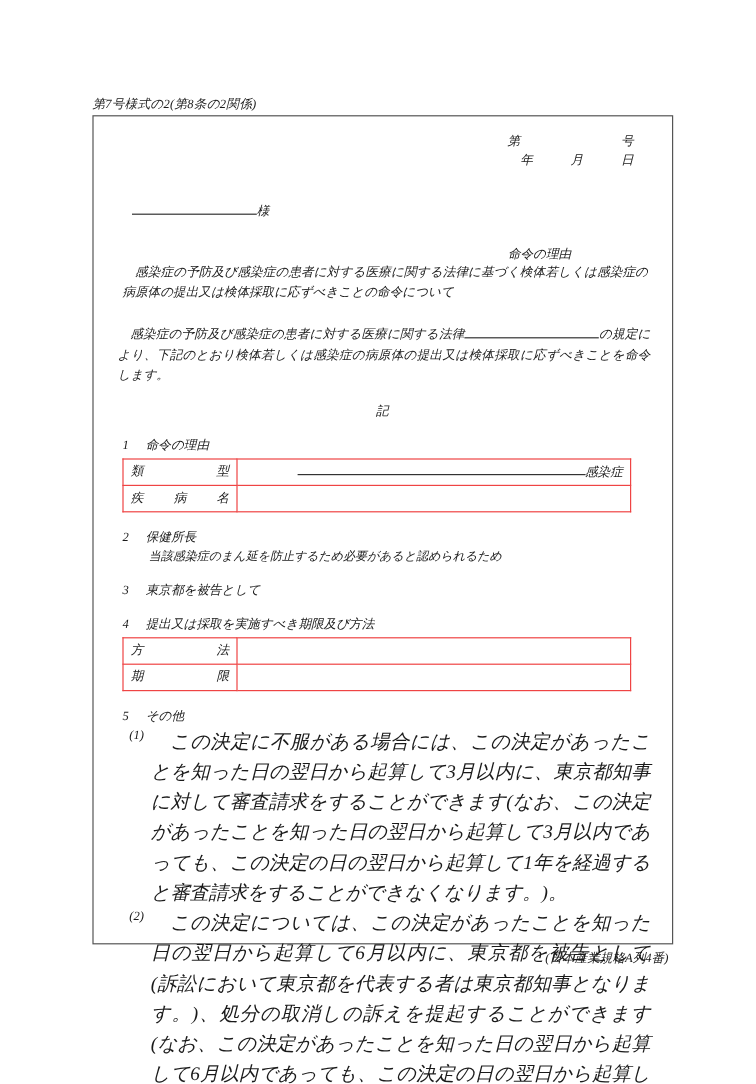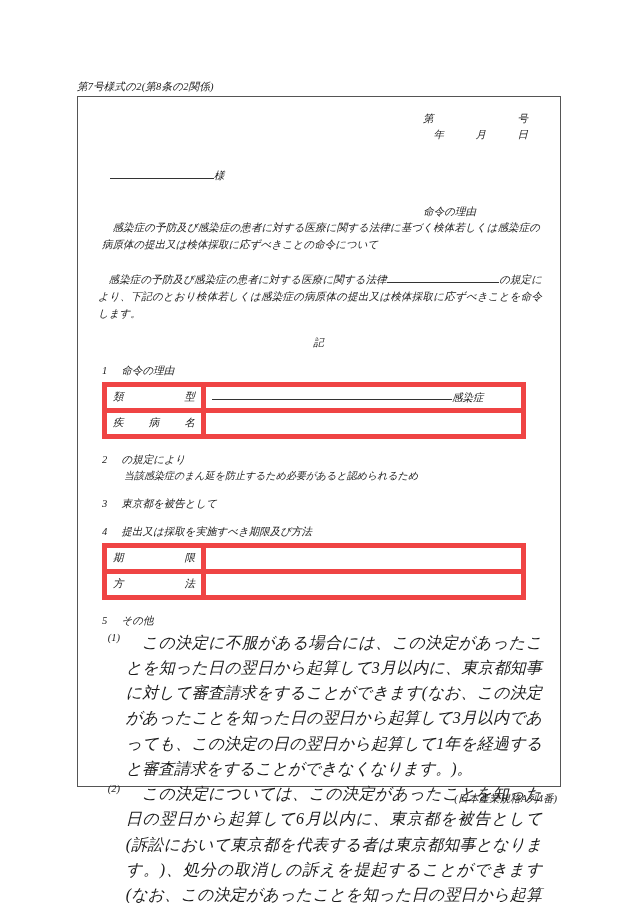--- a/index.html
+++ b/index.html
@@ -136,38 +136,39 @@
 
   
   table.formtable {
     margin-top: 4px;
     margin-left: 10px;
     border-collapse: collapse;
     width: 424px;
     table-layout: fixed;
   }
   table.formtable td {
-    border: 5px solid #ef4444;
+    border: 1px solid #ef4444;
     height: 21px;
     font-size: 10.5px;
     padding: 0 6px;
     vertical-align: middle;
   }
   td.lbl {
     width: 82px;
     text-align: justify;
     text-align-last: justify;
     white-space: nowrap;
   }
   td.val {
     position: relative;
   }
   .val-inner {
     display: block;
     width: 100%;
+    text-align: right;
     white-space: nowrap;
   }
   .blank-type {
     width: 240px;
     height: 0.95em;
     margin-right: 0;
   }
 
   
   .enum-wrap {
@@ -251,41 +252,41 @@
           </tr>
           <tr>
             <td class="lbl">疾　病　名</td>
             <td class="val"></td>
           </tr>
         </tbody>
       </table>
 
       <div class="section">
         <span class="section-head">2</span>
-        <span class="section-head" style="padding-left:1.1em;">の規定により</span>
+        <span class="section-head" style="padding-left:1.1em;">保健所長</span>
         <div class="section-sub">当該感染症のまん延を防止するため必要があると認められるため</div>
       </div>
 
       <div class="section">
         <span class="section-head">3</span>
         <span class="section-head" style="padding-left:1.1em;">東京都を被告として</span>
       </div>
 
       <div class="section">
         <span class="section-head">4</span>
         <span class="section-head" style="padding-left:1.1em;">提出又は採取を実施すべき期限及び方法</span>
       </div>
       <table class="formtable">
         <tbody>
           <tr>
-            <td class="lbl">期　　　　限</td>
+            <td class="lbl">方　　　　法</td>
             <td class="val"></td>
           </tr>
           <tr>
-            <td class="lbl">方　　　　法</td>
+            <td class="lbl">期　　　　限</td>
             <td class="val"></td>
           </tr>
         </tbody>
       </table>
 
       <div class="section">
         <span class="section-head">5</span>
         <span class="section-head" style="padding-left:1.1em;">その他</span>
       </div>
       <div class="enum-wrap">

